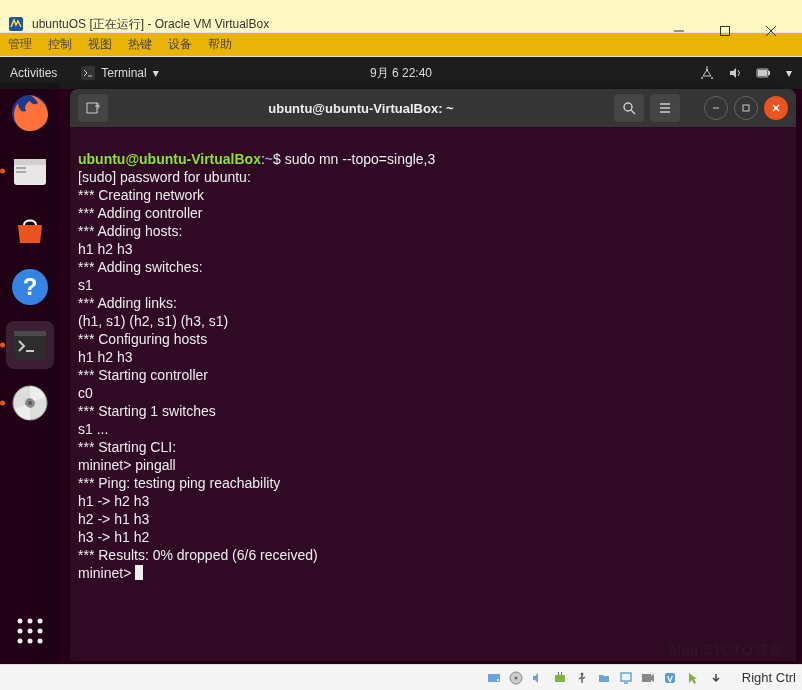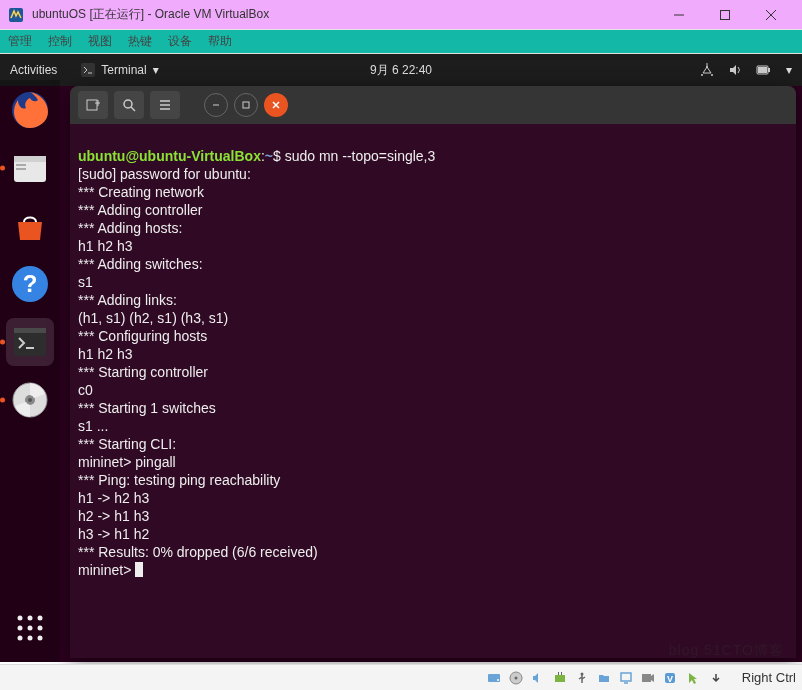--- a/index.html
+++ b/index.html
@@ -1,23 +1,23 @@
 <!DOCTYPE html>
 <html><head>
 <meta charset="utf-8">
 <style>
   * { box-sizing: border-box; margin: 0; padding: 0; }
   body { width: 802px; height: 690px; font-family: "Segoe UI", Arial, sans-serif; font-size: 12px; background: #fff; overflow: hidden; position: relative; }
   
   
-  .vb-titlebar { height: 30px; background: #f0abfc; display: flex; align-items: center; padding: 4px 8px; border-bottom: 1px solid #e5e5e5; }
+  .vb-titlebar { height: 30px; background: #fef9c3; display: flex; padding: 16px 8px; border-bottom: 1px solid #e5e5e5; }
   .vb-titlebar .vb-icon { width: 16px; height: 16px; margin-right: 8px; }
   .vb-titlebar .vb-title { flex: 1; color: #333; font-size: 12px; }
   .vb-titlebar .winbtn { width: 46px; height: 30px; display: flex; align-items: center; justify-content: center; color: #333; }
-  .vb-menubar { height: 24px; background: #14b8a6; display: flex; align-items: center; padding: 0 8px; gap: 16px; color: #444; font-size: 12px; border-bottom: 1px solid #e0e0e0; }
+  .vb-menubar { height: 24px; background: #eab308; display: flex; align-items: center; padding: 0 8px; gap: 16px; color: #444; font-size: 12px; border-bottom: 1px solid #e0e0e0; }
   .vb-menubar span { cursor: default; }
   
   
   .guest { position: relative; height: 608px; background: #2c001e; }
   
   
   .ub-topbar { height: 24px; background: #1d1d1d; color: #ddd; display: flex; align-items: center; padding: 16px 10px; font-size: 12px; }
   .ub-topbar .activities { cursor: default; }
   .ub-topbar .appmenu { margin-left: 24px; display: flex; gap: 6px; }
   .ub-topbar .appmenu .termicon { width: 14px; height: 14px; }
@@ -198,20 +198,21 @@
 
   <div class="termwin">
     <div class="term-titlebar">
       <span class="tbtn">
         <svg width="14" height="14">
             <rect x="1" y="2" width="10" height="10" fill="none" stroke="#ccc"></rect>
             <line x1="9" y1="5" x2="15" y2="5" stroke="#ccc"></line>
             <line x1="12" y1="2" x2="12" y2="8" stroke="#ccc"></line>
           </svg>
       </span>
+      <span class="ttitle">ubuntu@ubuntu-VirtualBox: ~</span>
       <span class="tbtn">
         <svg width="14" height="14">
             <circle cx="6" cy="6" r="4" fill="none" stroke="#ccc" stroke-width="1.5"></circle>
             <line x1="9" y1="9" x2="13" y2="13" stroke="#ccc" stroke-width="1.5"></line>
           </svg>
       </span>
       <span class="tbtn">
         <svg width="14" height="14">
             <line x1="2" y1="3" x2="12" y2="3" stroke="#ccc" stroke-width="1.5"></line>
             <line x1="2" y1="7" x2="12" y2="7" stroke="#ccc" stroke-width="1.5"></line>

